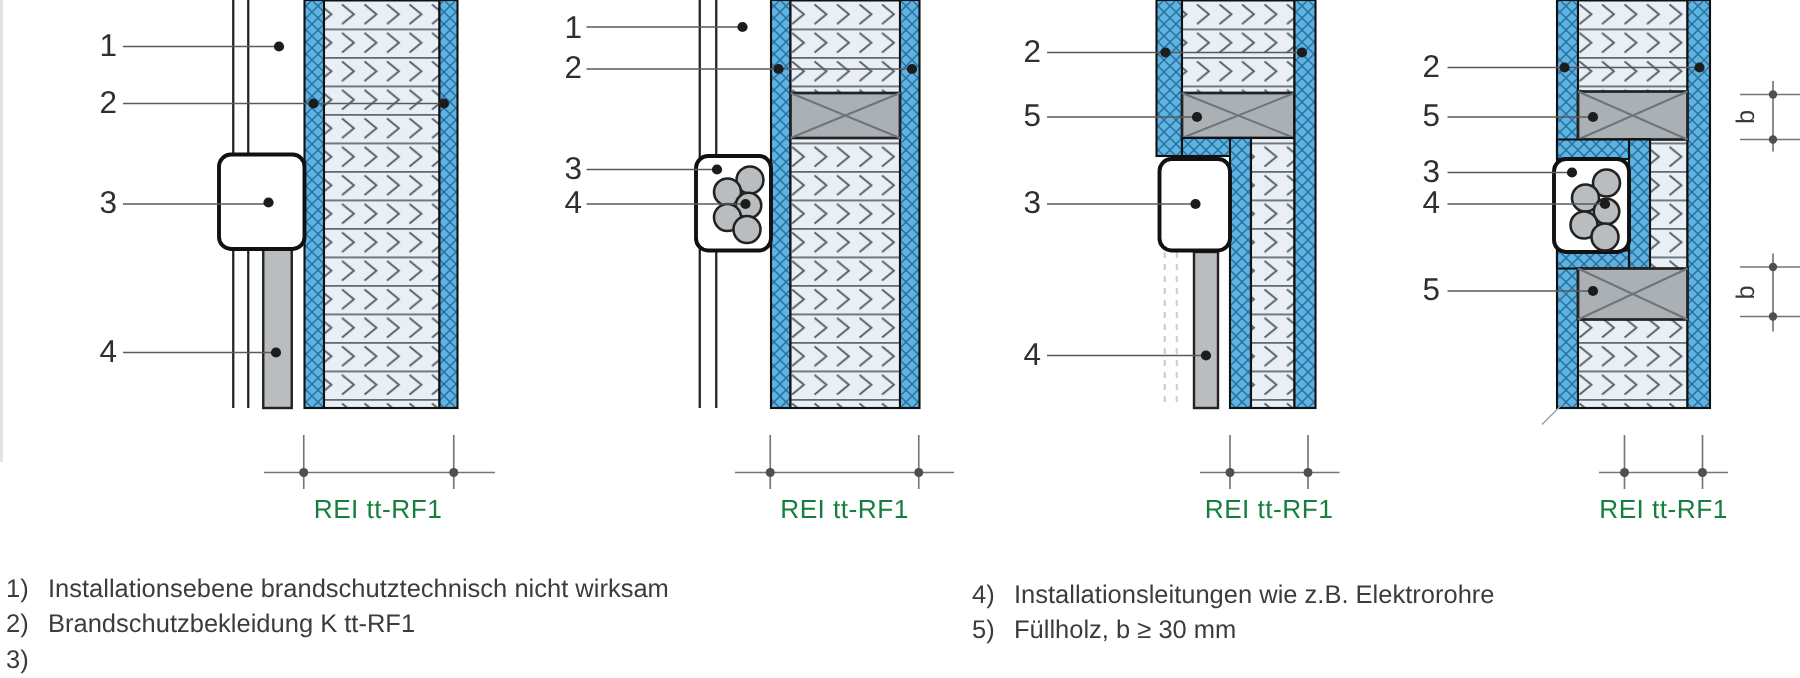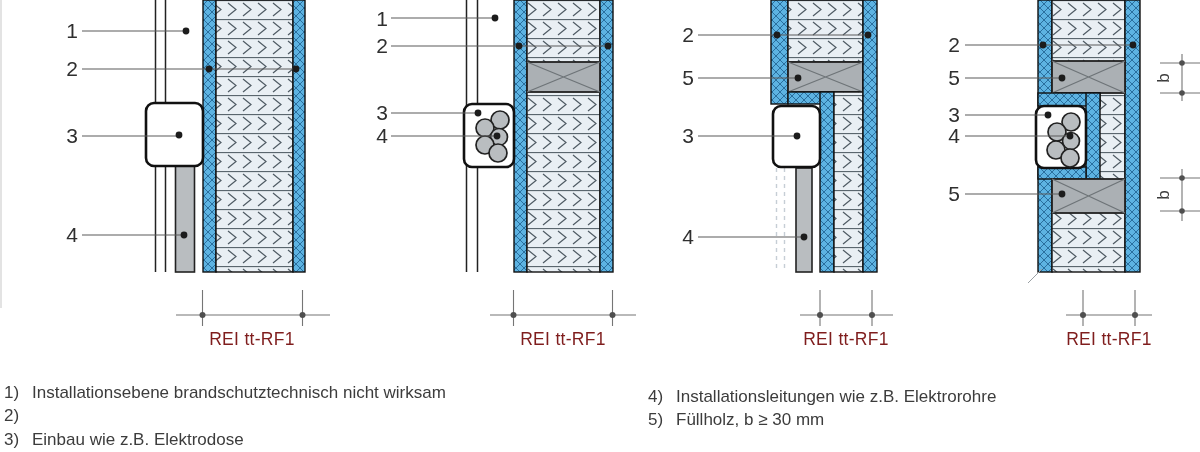--- a/index.html
+++ b/index.html
@@ -2,21 +2,21 @@
 <html style="--cladding: #5db3e2; --cladding-line: #2a6f9e; --insulation: #e9eff4; --insulation-line: #4e5a63; --wood: #abb0b4; --wood-line: #6e7478; --conduit: #b9bdc0; --line-dark: #1c1c1c; --leader: #5a5a5a; --dim: #757575; --text: #343434;"><head>
 <meta charset="utf-8">
 <style>
   html,body{margin:0;padding:0;background:#fff;}
   body{width:1200px;height:452px;position:relative;overflow:hidden;
        font-family:"Liberation Sans",sans-serif;color:var(--text,#343434);}
   #stage{position:absolute;inset:0;}
   .callout{position:absolute;width:26px;text-align:right;font-size:21px;line-height:21px;
            color:#2f2f2f;}
   .dimlabel{position:absolute;width:140px;text-align:center;font-size:17.5px;line-height:19px;
-            color:#7f1d1d;letter-spacing:.3px;white-space:nowrap;}
+            color:#15803d;letter-spacing:.3px;white-space:nowrap;}
   .blabel{position:absolute;width:24px;height:20px;text-align:center;font-size:17px;line-height:20px;
           color:#3a3a3a;transform:rotate(-90deg);}
   .legend{position:absolute;font-size:17px;line-height:23.4px;color:#3c3c3c;}
   .legend-col-left{left:4px;top:381px;}
   .legend-col-right{left:648px;top:385px;}
   .legend-row{display:flex;}
   .legend-num{width:28px;flex:0 0 28px;}
   .legend-text{white-space:nowrap;}
   .edge-artifact{position:absolute;left:0;top:0;width:2px;height:308px;background:#dcdcdc;opacity:.8;}
 </style>
@@ -249,24 +249,24 @@
   <span class="blabel" style="left:1152px;top:185px">b</span>
 
   
   <div class="legend legend-col-left">
     <div class="legend-row">
       <span class="legend-num">1)</span>
       <span class="legend-text">Installationsebene brandschutztechnisch nicht wirksam</span>
     </div>
     <div class="legend-row">
       <span class="legend-num">2)</span>
+      <span class="legend-text">Brandschutzbekleidung K tt-RF1</span>
     </div>
     <div class="legend-row">
       <span class="legend-num">3)</span>
-      <span class="legend-text">Einbau wie z.B. Elektrodose</span>
     </div>
   </div>
   <div class="legend legend-col-right">
     <div class="legend-row">
       <span class="legend-num">4)</span>
       <span class="legend-text">Installationsleitungen wie z.B. Elektrorohre</span>
     </div>
     <div class="legend-row">
       <span class="legend-num">5)</span>
       <span class="legend-text">Füllholz, b ≥ 30 mm</span>

